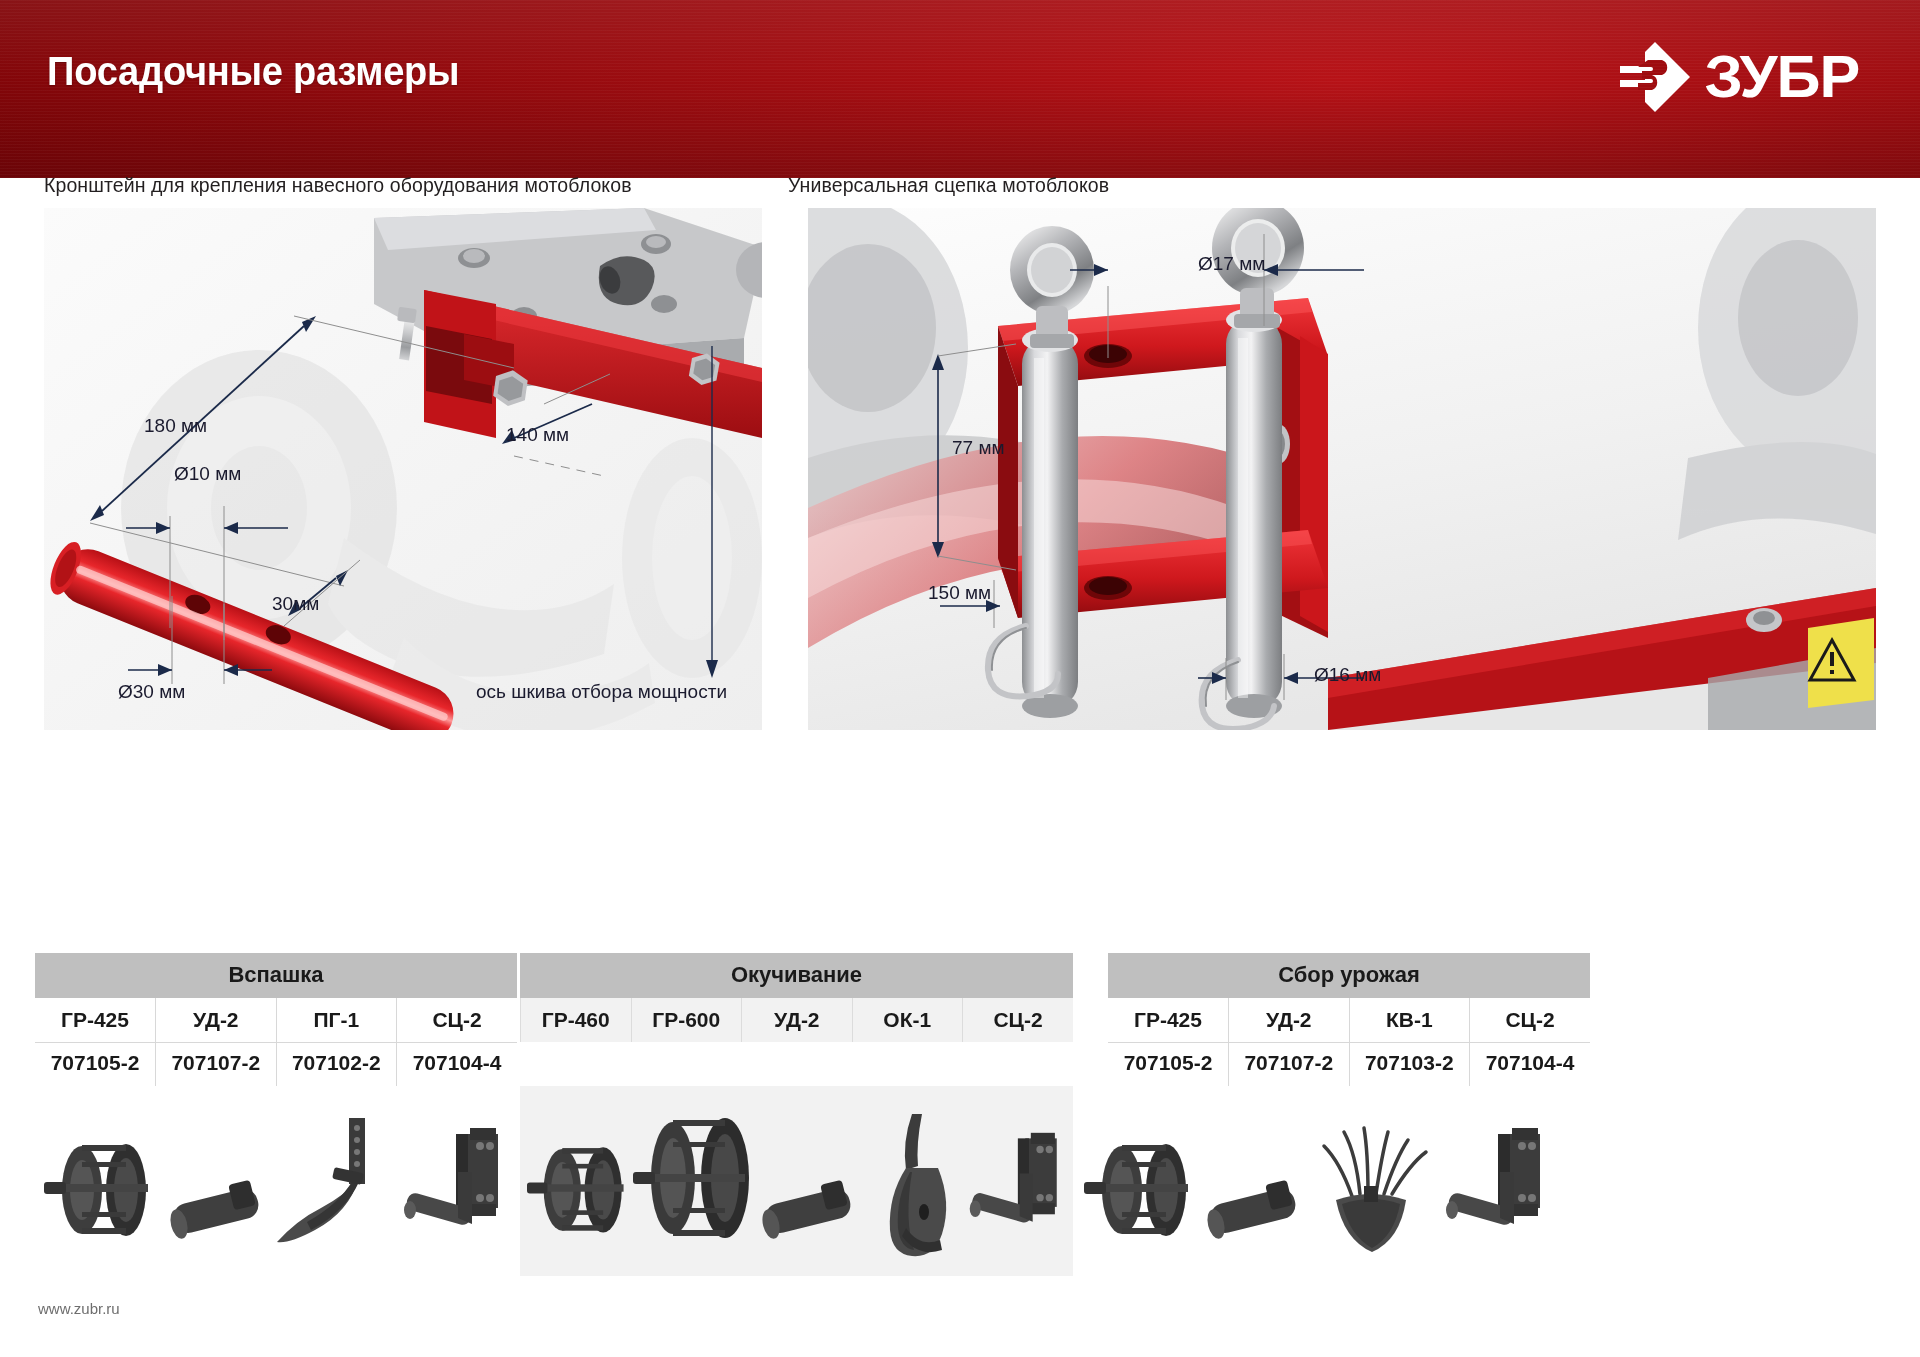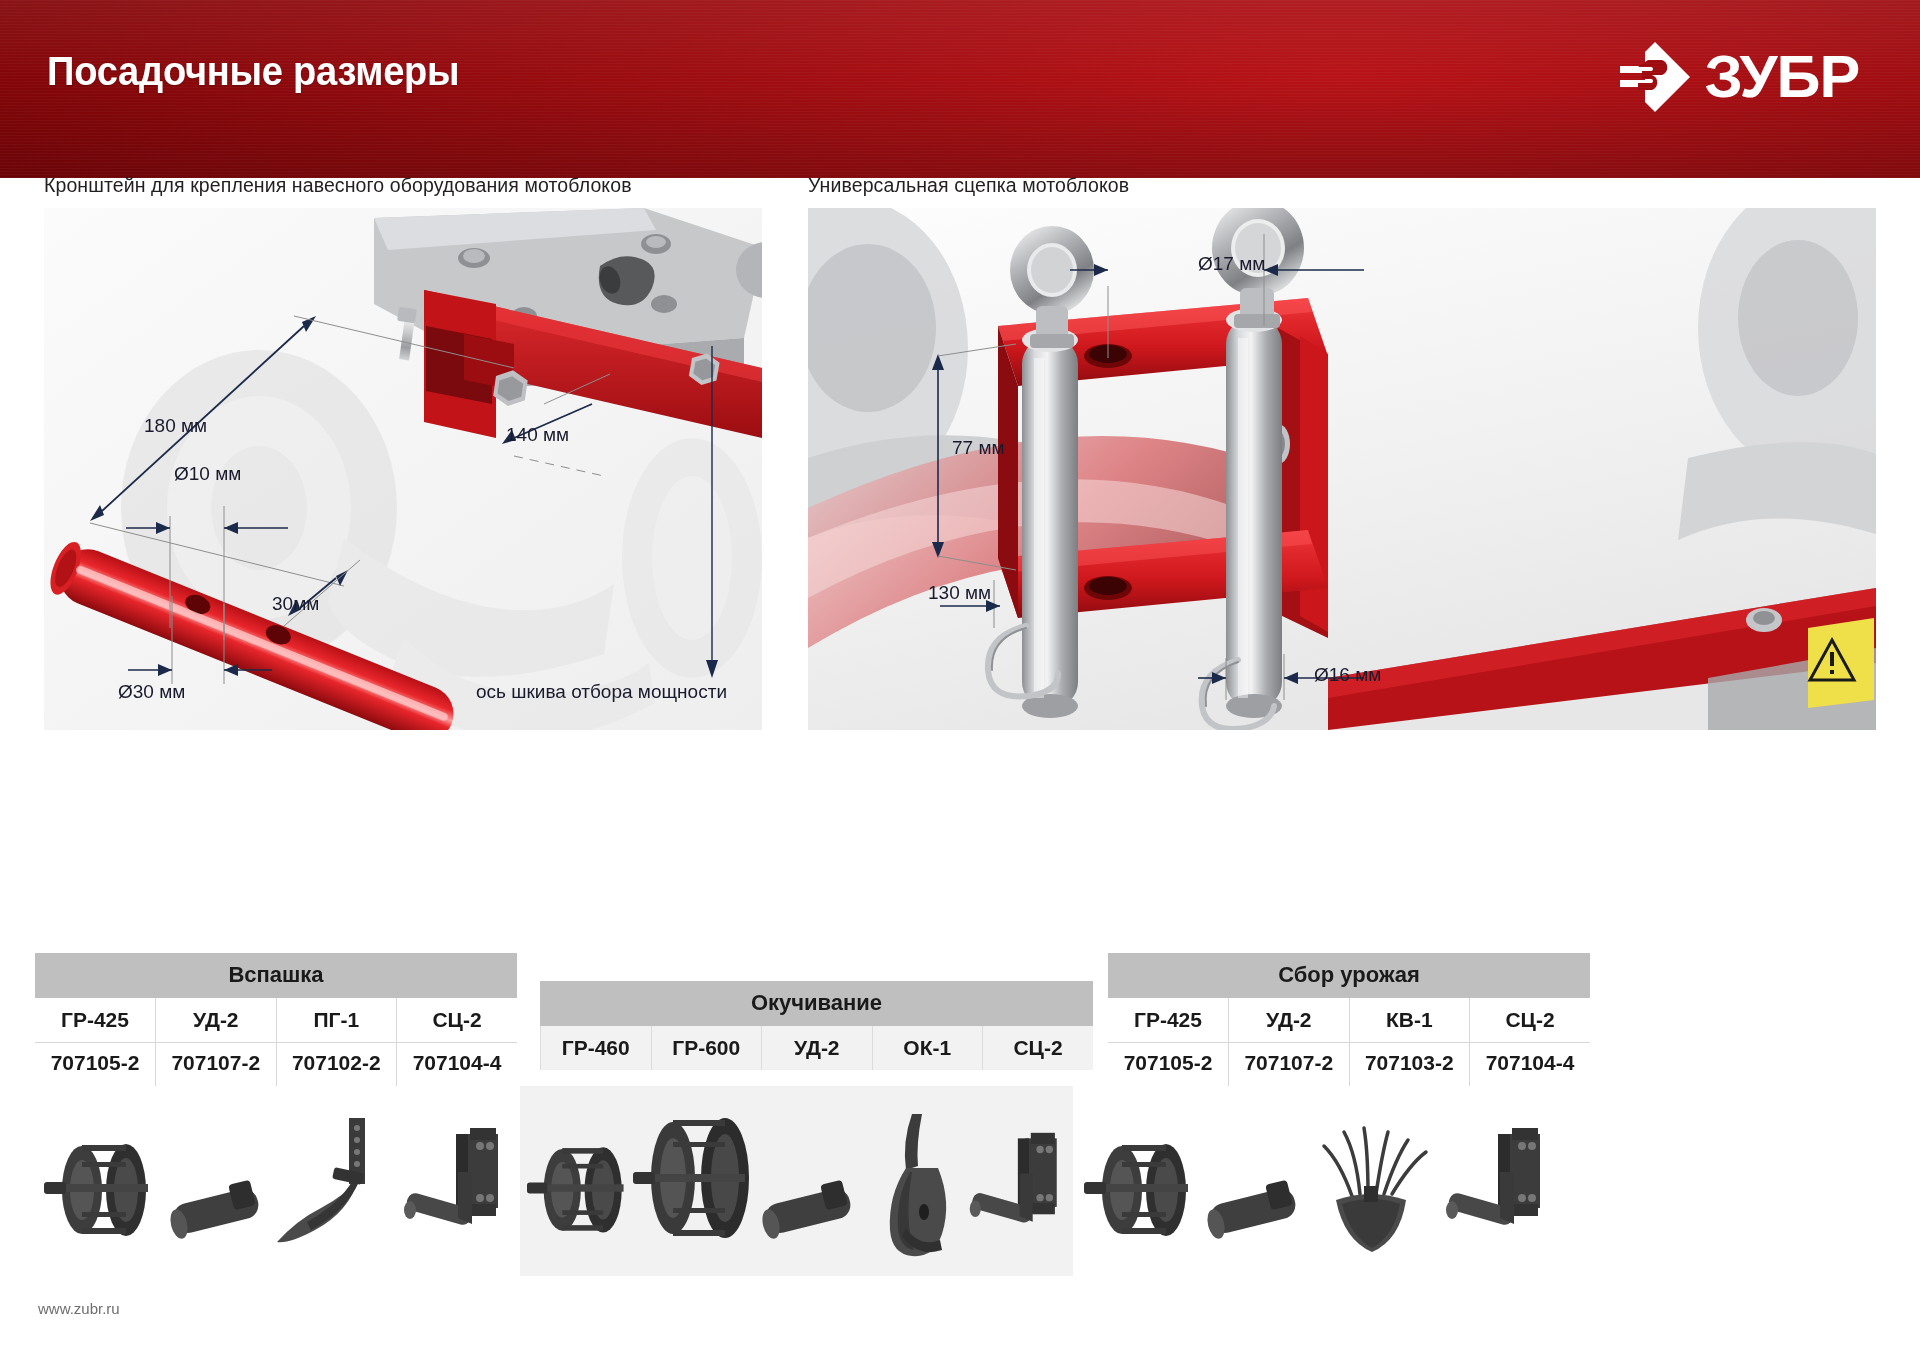--- a/index.html
+++ b/index.html
@@ -42,34 +42,34 @@
     font-size:60px; font-weight:bold; color:#fff;
     letter-spacing:-1px; line-height:1;
     transform:scaleX(1.02);
   }
 
   
   .panel-caption{
     position:absolute; font-size:19.5px; color:#231f20; letter-spacing:0.1px;
   }
   #caption-left { left:44px;  top:174px; }
-  #caption-right{ left:808px; top:174px; }
+  #caption-right{ left:788px; top:174px; }
 
   .photo{
     position:absolute; overflow:hidden;
     background:#f4f4f4;
   }
   #photo-left { left:44px;  top:208px; width:718px; height:522px; }
   #photo-right{ left:808px; top:208px; width:1068px; height:522px; }
   .dimlabel{ position:absolute; font-size:19px; color:#1a1a2e; white-space:nowrap; }
 
   
   .tablecard{ position:absolute; top:953px; }
   #table-0{ left:35px;  width:482px; }
-  #table-1{ left:540px; width:553px;margin-top:28px; }
+  #table-1{ left:520px; width:553px; }
   #table-2{ left:1108px; width:482px; }
   .t-head{
     background:#bfbfbf; color:#1a1a1a;
     text-align:center; font-weight:bold; font-size:22px;
     padding:9px 16px 10px;
   }
   .t-grid{ width:100%; border-collapse:collapse; table-layout:fixed; background:#fff; }
   .t-grid td{
     text-align:center; border-left:1px solid #d8d8d8; font-weight:bold;
     color:#1a1a1a;
@@ -381,21 +381,21 @@
     <line x1="418" y1="450" x2="418" y2="492" stroke="#8e8e8e" stroke-width="1"></line>
     <line x1="476" y1="446" x2="476" y2="492" stroke="#8e8e8e" stroke-width="1"></line>
     <line x1="418" y1="470" x2="390" y2="470" stroke="#1b2a4a" stroke-width="1.6"></line>
     <polygon points="418,470 404,464 404,476" fill="#1b2a4a"></polygon>
     <line x1="556" y1="470" x2="476" y2="470" stroke="#1b2a4a" stroke-width="1.6"></line>
     <polygon points="476,470 490,464 490,476" fill="#1b2a4a"></polygon>
   </svg>
 
   <div class="dimlabel" style="left:390px; top:45px;">Ø17 мм</div>
   <div class="dimlabel" style="left:144px; top:229px;">77 мм</div>
-  <div class="dimlabel" style="left:120px; top:374px;">130 мм</div>
+  <div class="dimlabel" style="left:120px; top:374px;">150 мм</div>
   <div class="dimlabel" style="left:490px; top:456px;margin-left:16px;">Ø16 мм</div>
 </div>
 
 <div class="tablecard" id="table-0">
   <div class="t-head">Вспашка</div>
   <table class="t-grid">
     <tbody>
         <tr class="row-model">
       <td>ГР-425</td>
       <td>УД-2</td>

